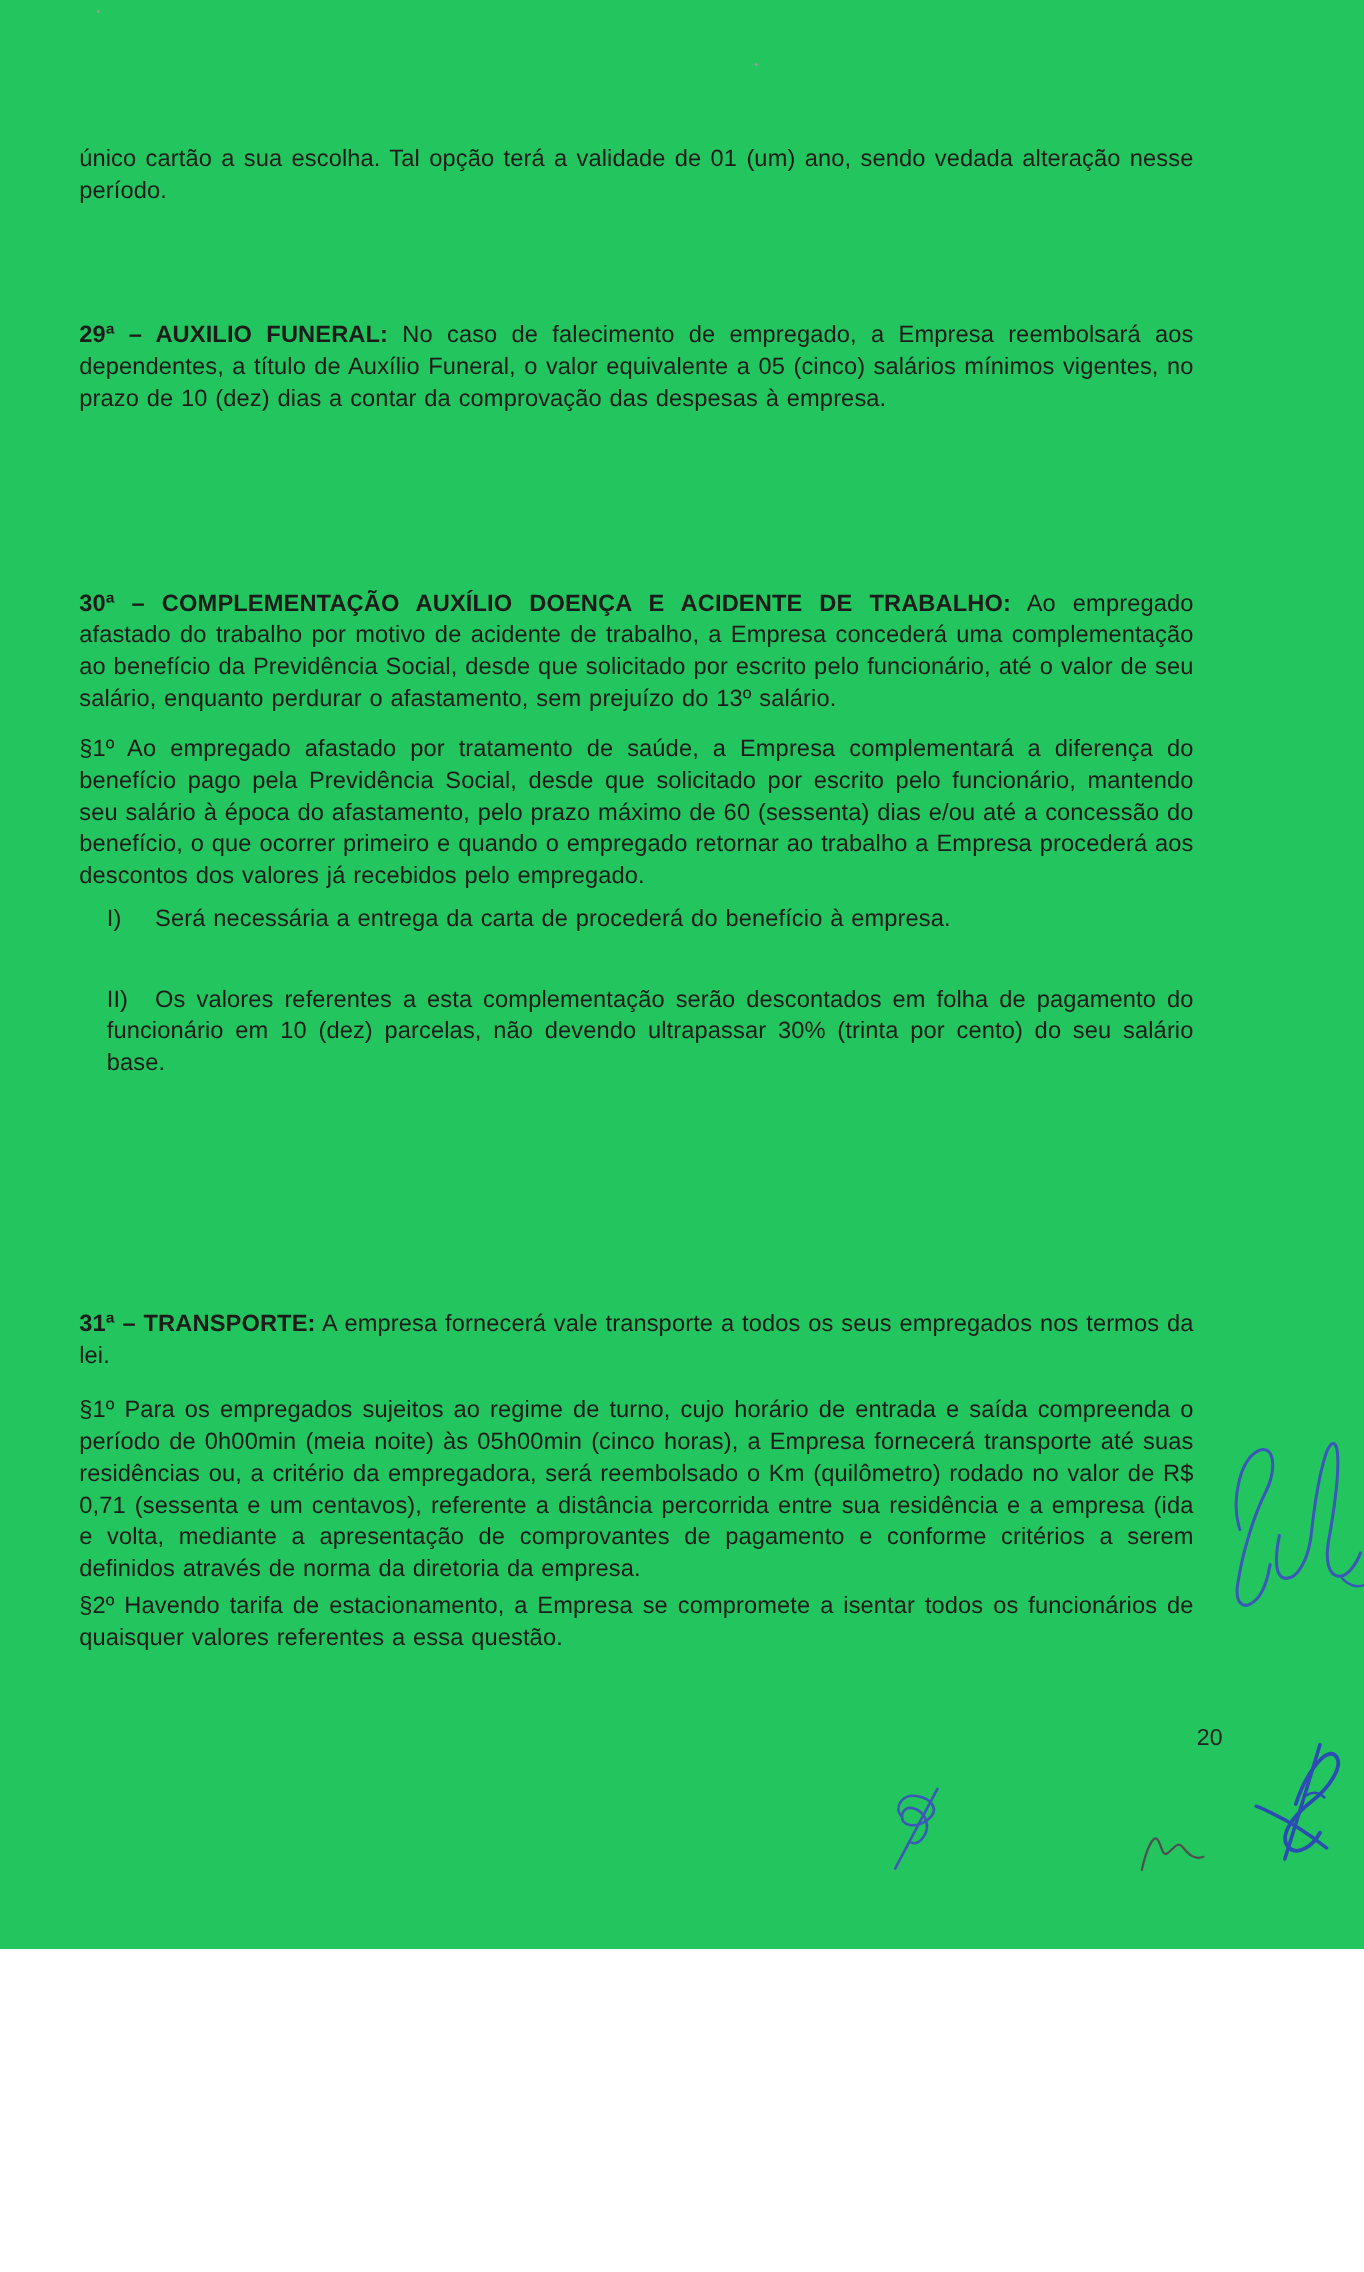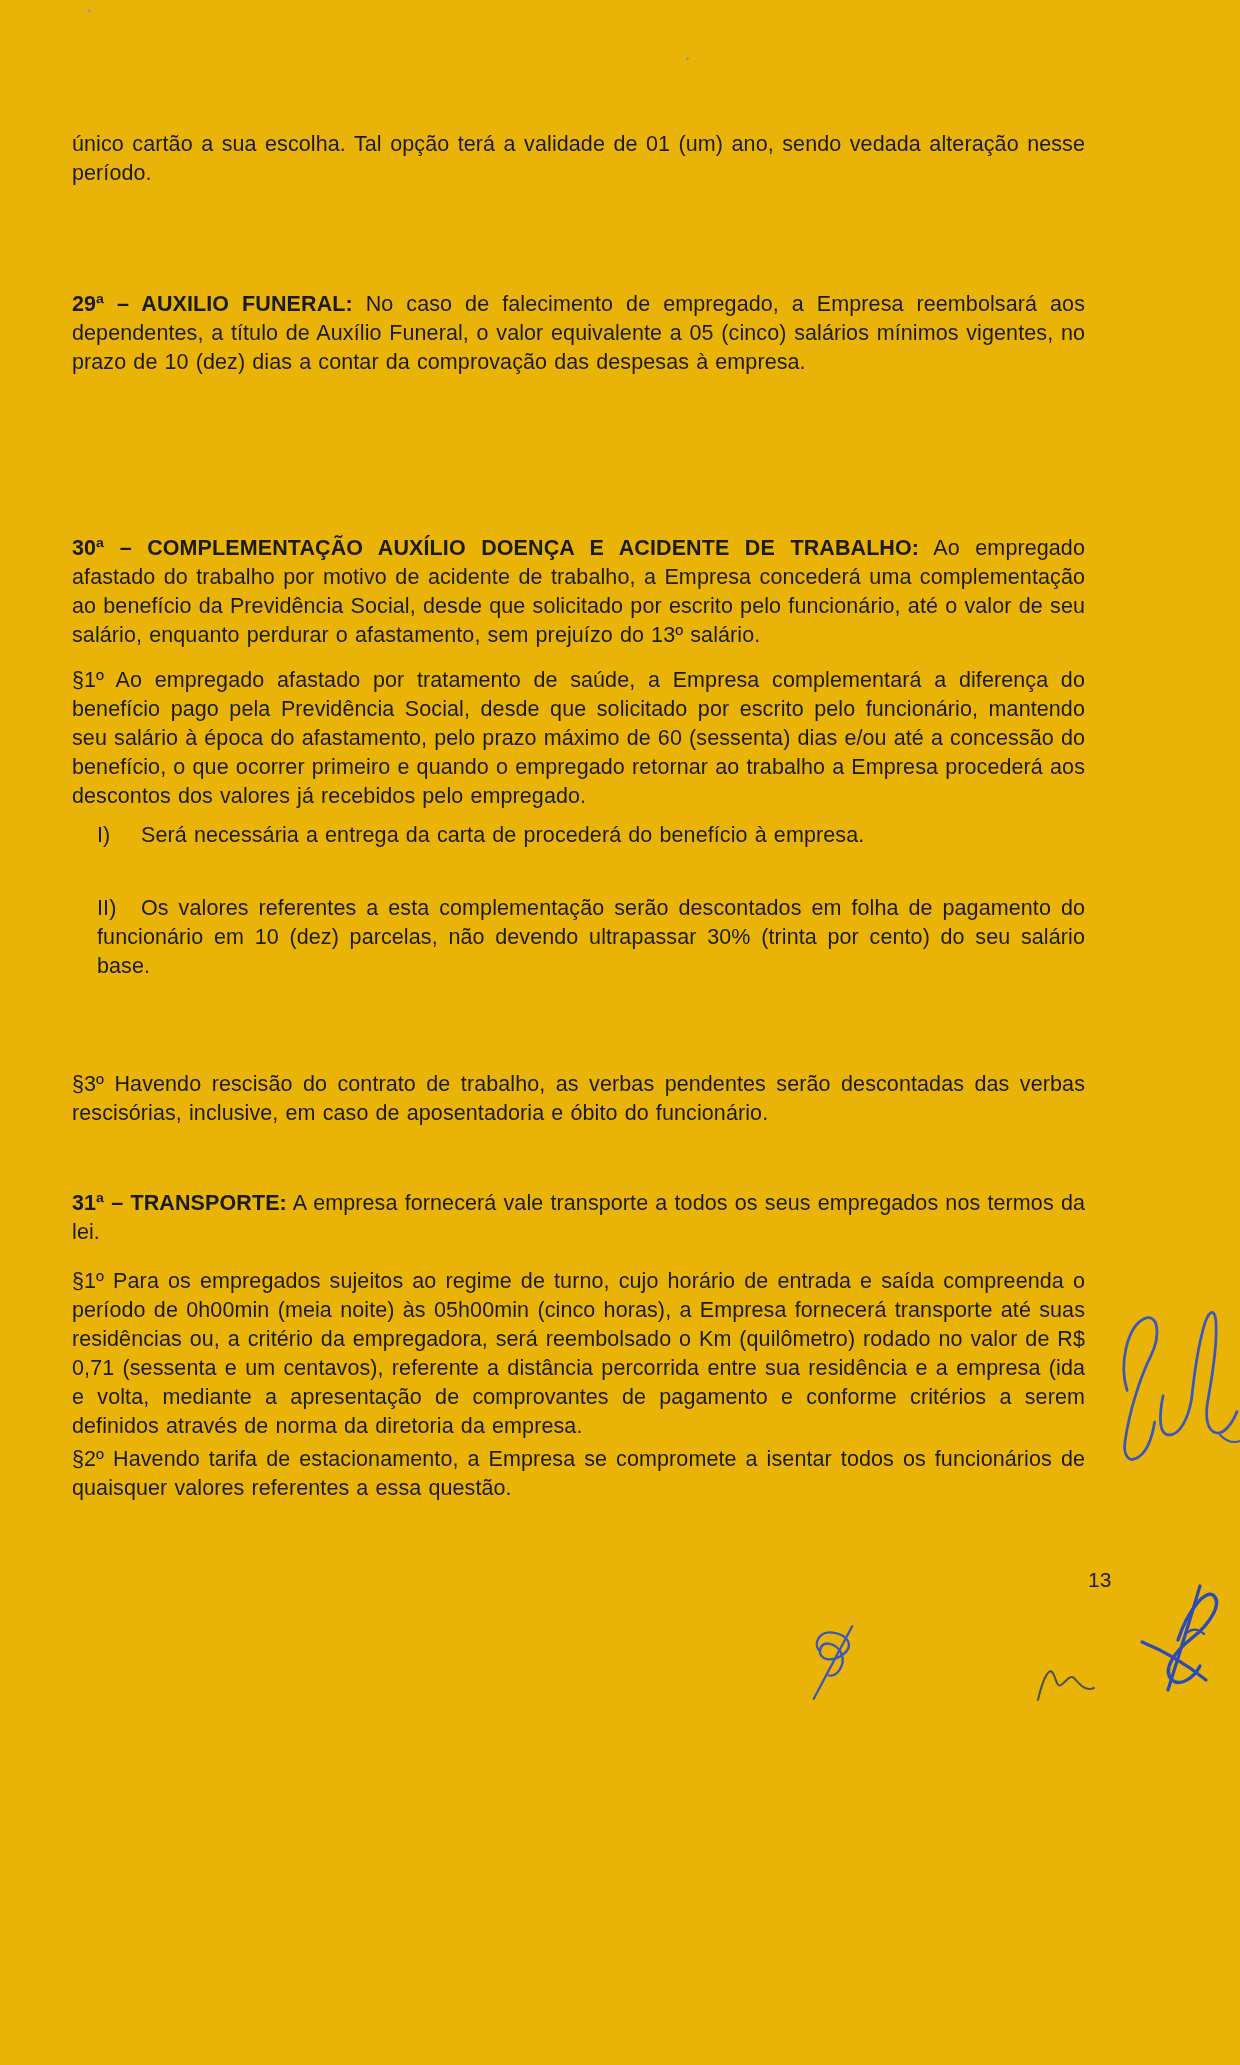--- a/index.html
+++ b/index.html
@@ -1,19 +1,19 @@
 <!DOCTYPE html>
 <html><head>
 <meta charset="utf-8">
 <style>
   html,body { margin:0; padding:0; background:#ffffff; }
   .page {
     position:relative;
-    width:1240px; height:2065px;
-    background:#eab308;
+    width:1240px; height:1772px;
+    background:#22c55e;
     overflow:hidden;
     font-family:"Liberation Sans", sans-serif;
     color:#1b1b1b;
   }
   .block {
     position:absolute;
     left:72px; width:1013px;
     font-size:21.5px;
     line-height:29px;
     text-align:justify;
@@ -46,29 +46,28 @@
 
   <p class="block" style="top:512px;"><span class="bold">30ª – COMPLEMENTAÇÃO AUXÍLIO DOENÇA E ACIDENTE DE TRABALHO:</span><span> Ao empregado afastado do trabalho por motivo de acidente de trabalho, a Empresa concederá uma complementação ao benefício da Previdência Social, desde que solicitado por escrito pelo funcionário, até o valor de seu salário, enquanto perdurar o afastamento, sem prejuízo do 13º salário.</span></p>
 
   <p class="block" style="top:644px;">§1º Ao empregado afastado por tratamento de saúde, a Empresa complementará a diferença do benefício pago pela Previdência Social, desde que solicitado por escrito pelo funcionário, mantendo seu salário à época do afastamento, pelo prazo máximo de 60 (sessenta) dias e/ou até a concessão do benefício, o que ocorrer primeiro e quando o empregado retornar ao trabalho a Empresa procederá aos descontos dos valores já recebidos pelo empregado.</p>
 
   <p class="block item" style="top:799px;"><span class="marker">I)</span><span>Será necessária a entrega da carta de procederá do benefício à empresa.</span></p>
 
   <p class="block item" style="top:872px;"><span class="marker">II)</span><span>Os valores referentes a esta complementação serão descontados em folha de pagamento do funcionário em 10 (dez) parcelas, não devendo ultrapassar 30% (trinta por cento) do seu salário base.</span></p>
 
 
-  <p class="block" style="top:1048px;">§3º Havendo rescisão do contrato de trabalho, as verbas pendentes serão descontadas das verbas rescisórias, inclusive, em caso de aposentadoria e óbito do funcionário.</p>
 
   <p class="block" style="top:1167px;"><span class="bold">31ª – TRANSPORTE:</span><span> A empresa fornecerá vale transporte a todos os seus empregados nos termos da lei.</span></p>
 
   <p class="block" style="top:1245px;">§1º Para os empregados sujeitos ao regime de turno, cujo horário de entrada e saída compreenda o período de 0h00min (meia noite) às 05h00min (cinco horas), a Empresa fornecerá transporte até suas residências ou, a critério da empregadora, será reembolsado o Km (quilômetro) rodado no valor de R$ 0,71 (sessenta e um centavos), referente a distância percorrida entre sua residência e a empresa (ida e volta, mediante a apresentação de comprovantes de pagamento e conforme critérios a serem definidos através de norma da diretoria da empresa.</p>
 
   <p class="block" style="top:1423px;">§2º Havendo tarifa de estacionamento, a Empresa se compromete a isentar todos os funcionários de quaisquer valores referentes a essa questão.</p>
 
-  <div class="pagenum">13</div>
+  <div class="pagenum">20</div>
 
   <svg class="sig" style="left:1112px; top:1285px;" width="138" height="190" viewBox="0 0 130 180">
     <path stroke-width="2.6" d="M 14,100 C 6,75 14,40 30,32 C 44,26 46,48 36,68 C 26,88 16,120 12,148 C 10,162 16,170 26,162 C 34,156 38,142 40,130" stroke="#3d57b8"></path>
     <path stroke-width="2.6" d="M 48,105 C 44,125 44,142 54,142 C 64,142 72,126 75,108" stroke="#3d57b8"></path>
     <path stroke-width="2.6" d="M 75,108 C 77,90 80,60 88,35 C 92,24 97,22 98,34 C 100,55 94,90 90,112 C 88,126 90,138 98,140 C 106,142 114,130 118,120" stroke="#3d57b8"></path>
     <path stroke-width="2" d="M 102,142 C 112,152 122,150 127,142" stroke="#3d57b8"></path>
   </svg>
 
   <svg class="sig" style="left:806px; top:1622px;" width="55" height="80" viewBox="0 0 45 75">
     <path stroke-width="2.2" d="M 10,28 C 2,20 10,8 22,10 C 36,12 42,22 32,30 C 22,38 8,36 10,26 C 12,16 26,20 30,30 C 34,40 26,52 18,50" stroke="#3d57b8"></path>

